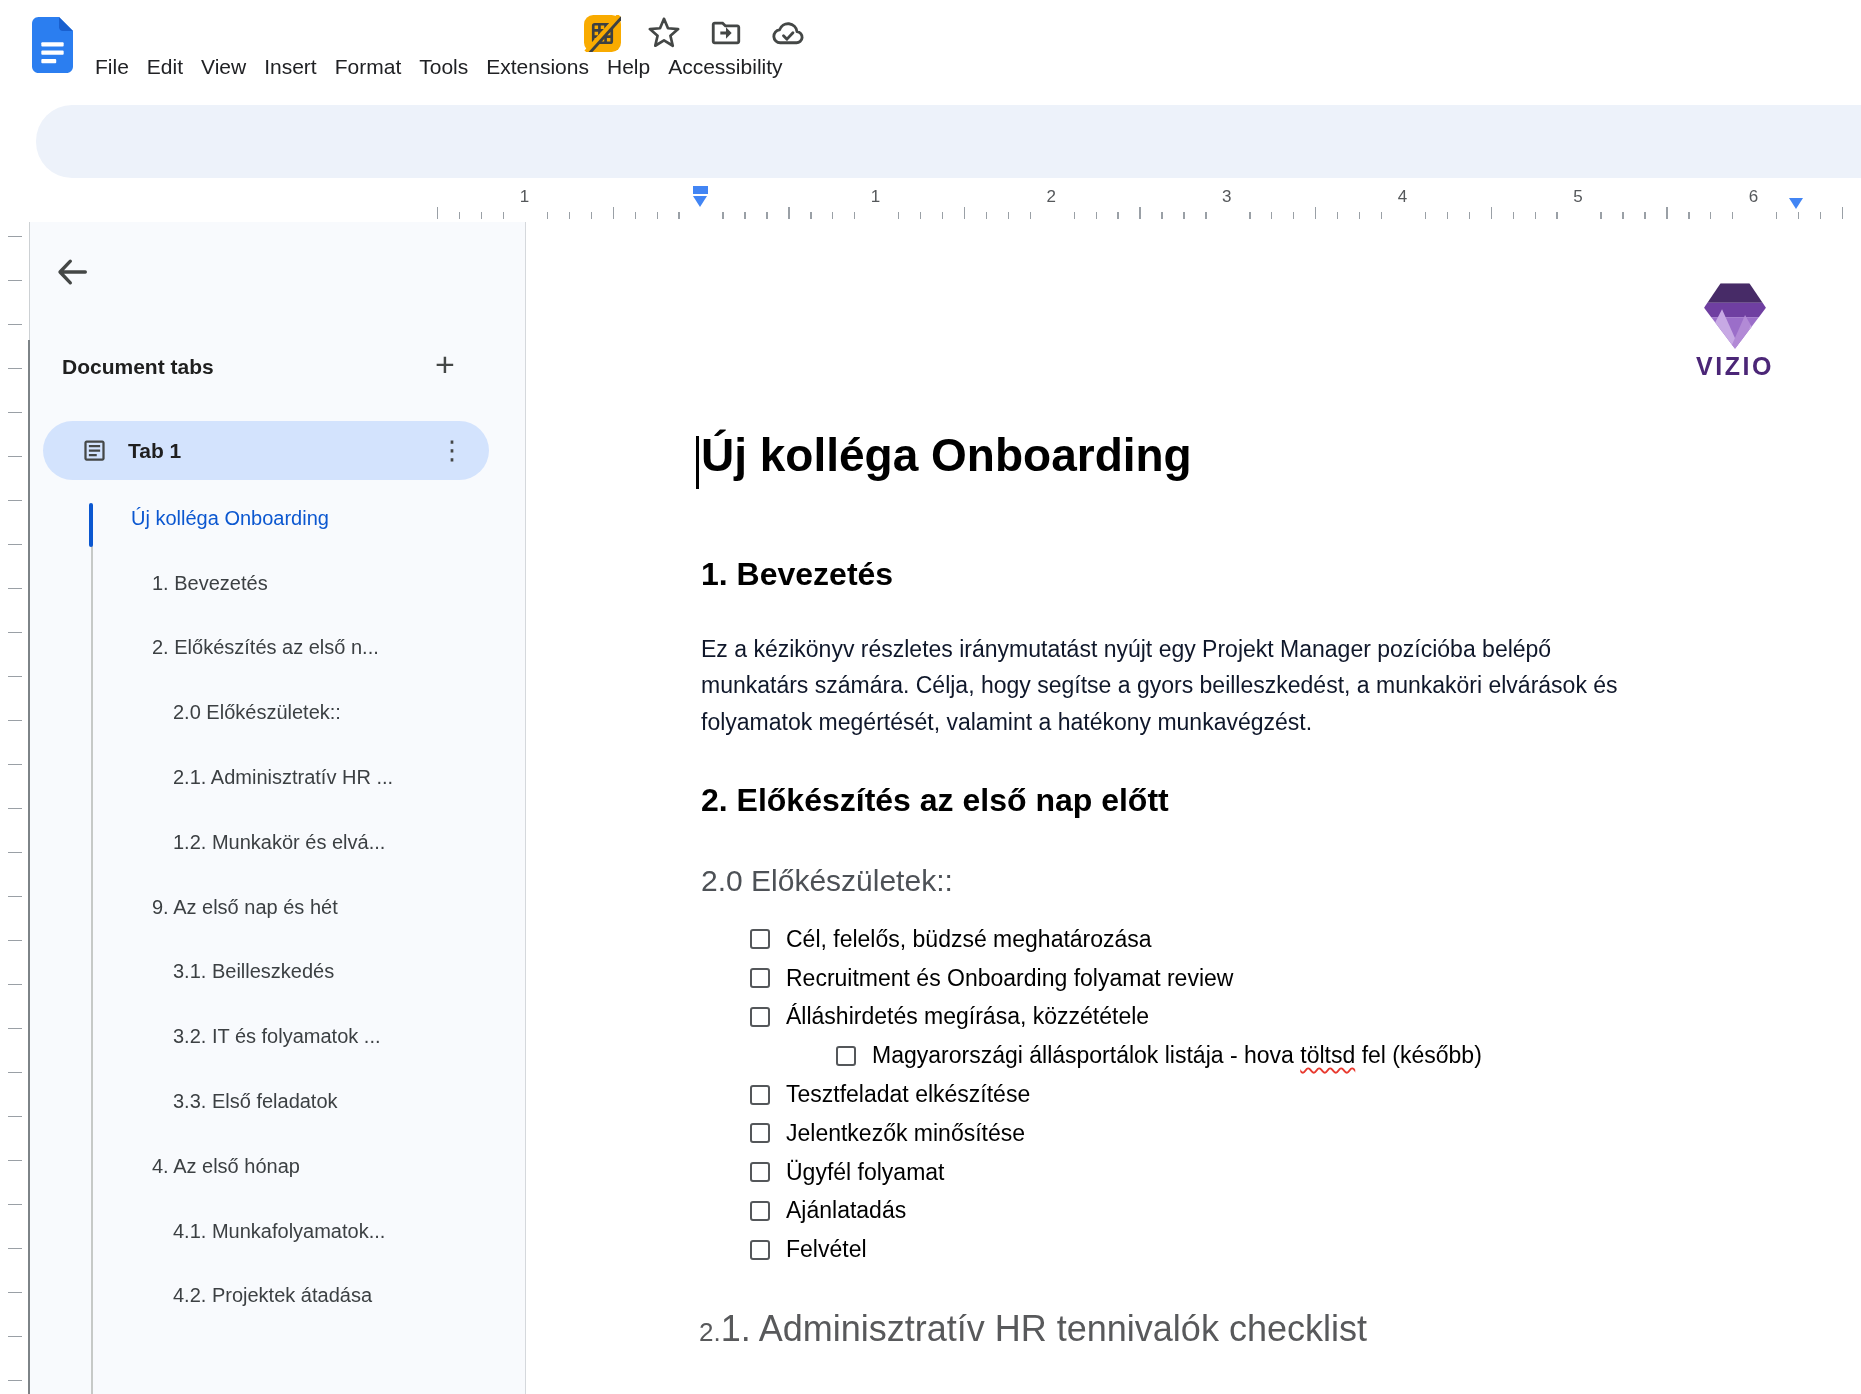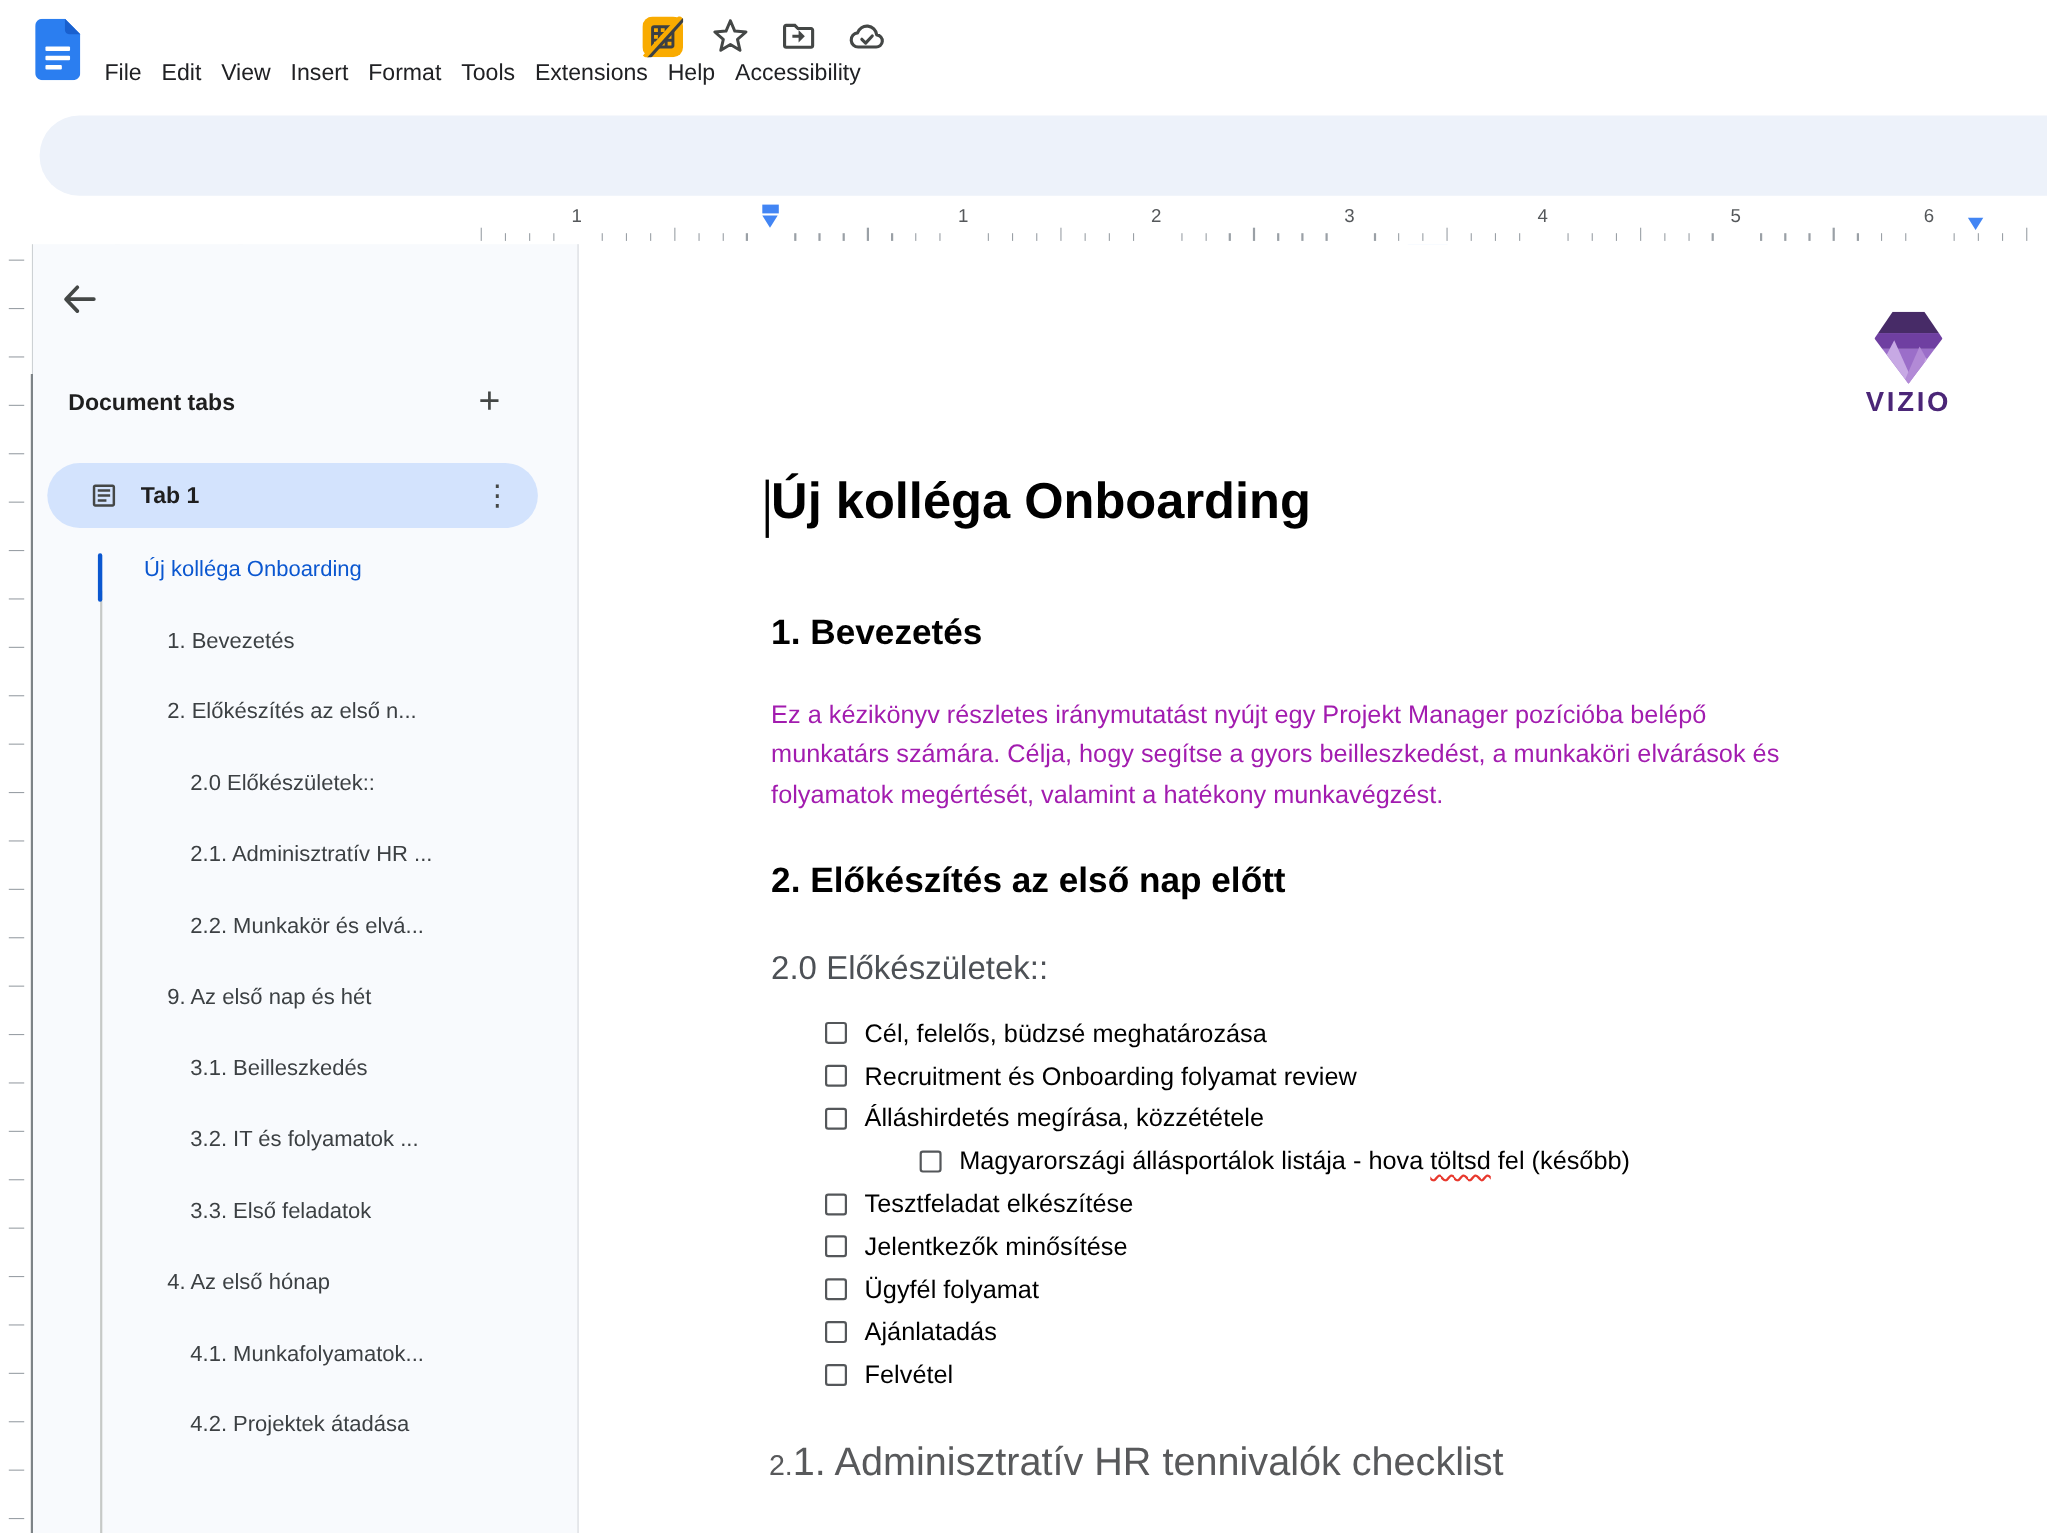--- a/index.html
+++ b/index.html
@@ -78,21 +78,21 @@
   .outline-item.lvl2 { padding-left:143px; }
 
   
   #page { position:absolute; left:527px; top:222px; width:1334px; height:1172px; background:#fff; }
   #logo { position:absolute; left:1158px; top:56px; width:100px; text-align:center; }
   #logo-text { font-size:25px; font-weight:800; letter-spacing:2.5px; color:#4b2677; margin-top:0px; }
   #caret-cursor { position:absolute; left:169px; top:214px; width:2.5px; height:53px; background:#000; }
   #doc-title-text { position:absolute; left:174px; top:206px; font-size:46px; font-weight:700; color:#000; white-space:nowrap; }
   #h1 { position:absolute; left:174px; top:334px; font-size:32px; font-weight:700; color:#000; white-space:nowrap; }
   #intro { position:absolute; left:174px; top:409px; }
-  .para-line { font-size:23px; color:#a21caf; line-height:36.3px; white-space:nowrap; }
+  .para-line { font-size:23px; color:#0f172a; line-height:36.3px; white-space:nowrap; }
   #h2 { position:absolute; left:174px; top:560px; font-size:32px; font-weight:700; color:#000; white-space:nowrap; }
   #h3 { position:absolute; left:174px; top:642px; font-size:30px; font-weight:400; color:#4d5156; white-space:nowrap; }
   #checklist { position:absolute; left:0px; top:698px; width:1334px; }
   .chk-row { height:38.8px; display:flex; align-items:center; padding-left:223px; }
   .chk-row.lvl2 { padding-left:309px; }
   .chk-box { width:20px; height:20px; border:2.4px solid #54575a; border-radius:3px;
     flex:0 0 auto; margin-right:16px; }
   .chk-text { font-size:23px; color:#000; white-space:nowrap; }
   .misspelled:not(:empty) { text-decoration:underline wavy #e8392e; text-decoration-thickness:2px;
     text-underline-offset:4px; }
@@ -403,21 +403,21 @@
 
   <div id="outline-line"></div>
   <div id="outline-active-bar"></div>
   <div id="outline">
 
   <div class="outline-item lvl0 active">Új kolléga Onboarding</div>
       <div class="outline-item lvl1">1. Bevezetés</div>
       <div class="outline-item lvl1">2. Előkészítés az első n...</div>
       <div class="outline-item lvl2">2.0 Előkészületek::</div>
       <div class="outline-item lvl2">2.1. Adminisztratív HR ...</div>
-      <div class="outline-item lvl2">2.2. Munkakör és elvá...</div>
+      <div class="outline-item lvl2">1.2. Munkakör és elvá...</div>
       <div class="outline-item lvl1">9. Az első nap és hét</div>
       <div class="outline-item lvl2">3.1. Beilleszkedés</div>
       <div class="outline-item lvl2">3.2. IT és folyamatok ...</div>
       <div class="outline-item lvl2">3.3. Első feladatok</div>
       <div class="outline-item lvl1">4. Az első hónap</div>
       <div class="outline-item lvl2">4.1. Munkafolyamatok...</div>
       <div class="outline-item lvl2">4.2. Projektek átadása</div>
     </div>
 </div>
 

